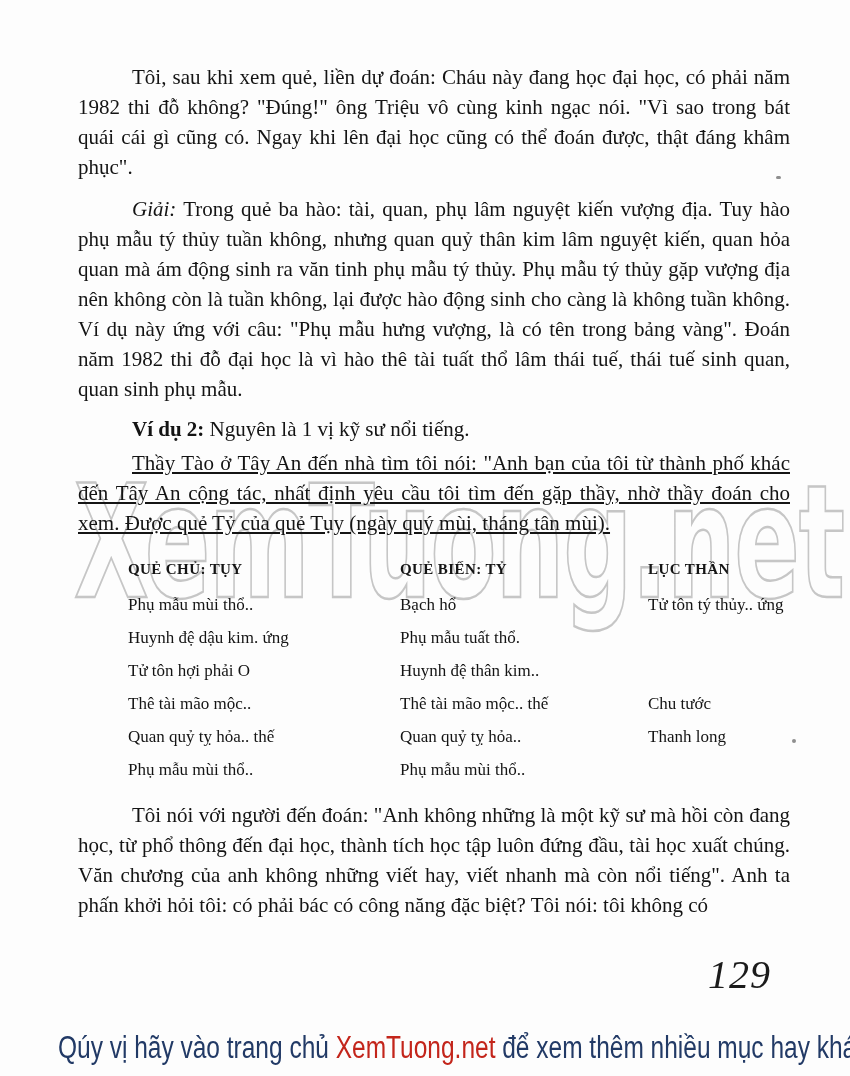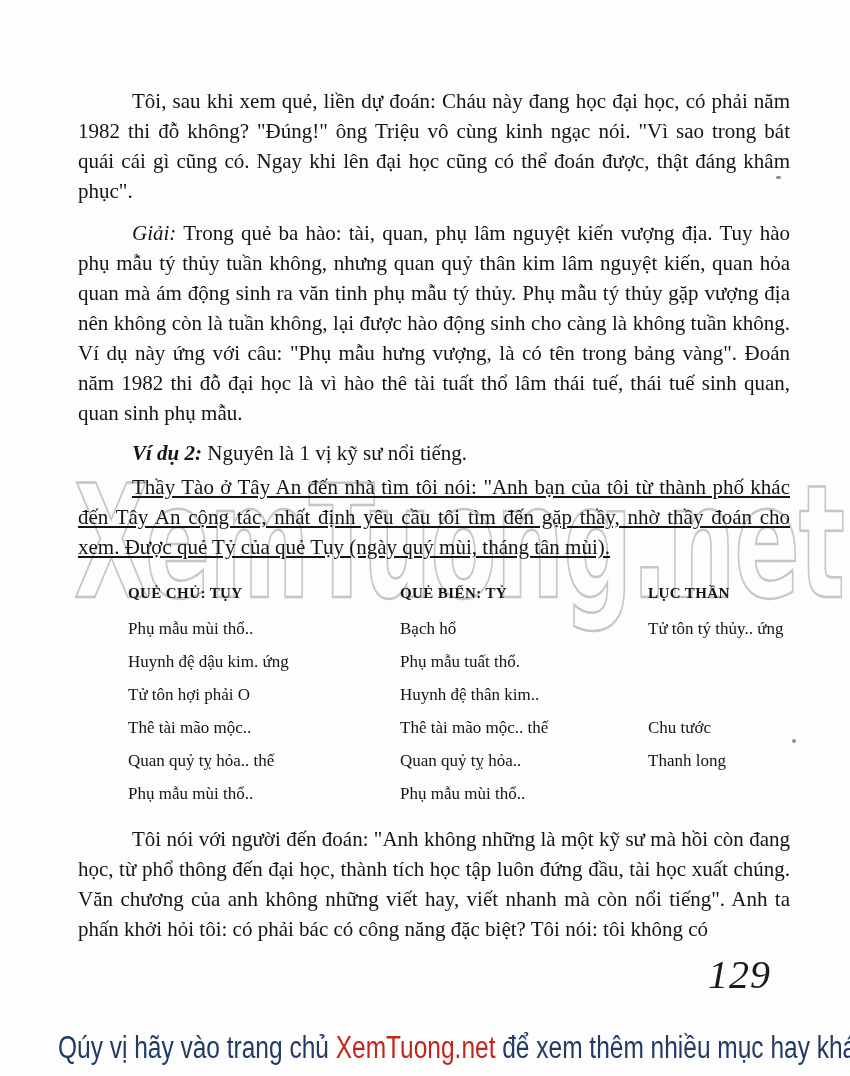--- a/index.html
+++ b/index.html
@@ -15,32 +15,32 @@
   .watermark{
     position:absolute;left:74px;top:452px;z-index:0;
     font-family:"DejaVu Sans",sans-serif;font-weight:700;font-size:156px;
     white-space:nowrap;letter-spacing:-2px;
     color:rgba(255,255,255,0);
     -webkit-text-stroke:2.5px #c6c6c6;
     transform:scaleX(0.62);transform-origin:left top;
     user-select:none;
   }
   
-  .content{position:relative;z-index:1;padding-top:86px;}
+  .content{position:relative;z-index:1;padding-top:62px;}
   .para{
     width:712px;margin:0 0 0 78px;
     text-align:justify;font-size:21px;line-height:30px;
     text-indent:54px;
   }
   .p2{margin-top:12px;}
   .p3{margin-top:10px;}
   .p4{margin-top:4px;text-decoration:underline;}
   .p5{margin-top:14px;}
   .lead-italic{font-style:italic;}
-  .lead-bold-italic{font-style:italic;font-weight:bold;}
+  .lead-bold-italic{font-weight:bold;}
   
   .qtable{margin:12px 0 0 128px;}
   .trow{
     display:grid;grid-template-columns:272px 248px 150px;
     height:33px;align-items:center;font-size:17px;
   }
   .thead{font-weight:bold;font-size:15px;height:38px;letter-spacing:0.4px;}
   
   .footer{
     position:absolute;left:58px;top:1030px;z-index:3;

